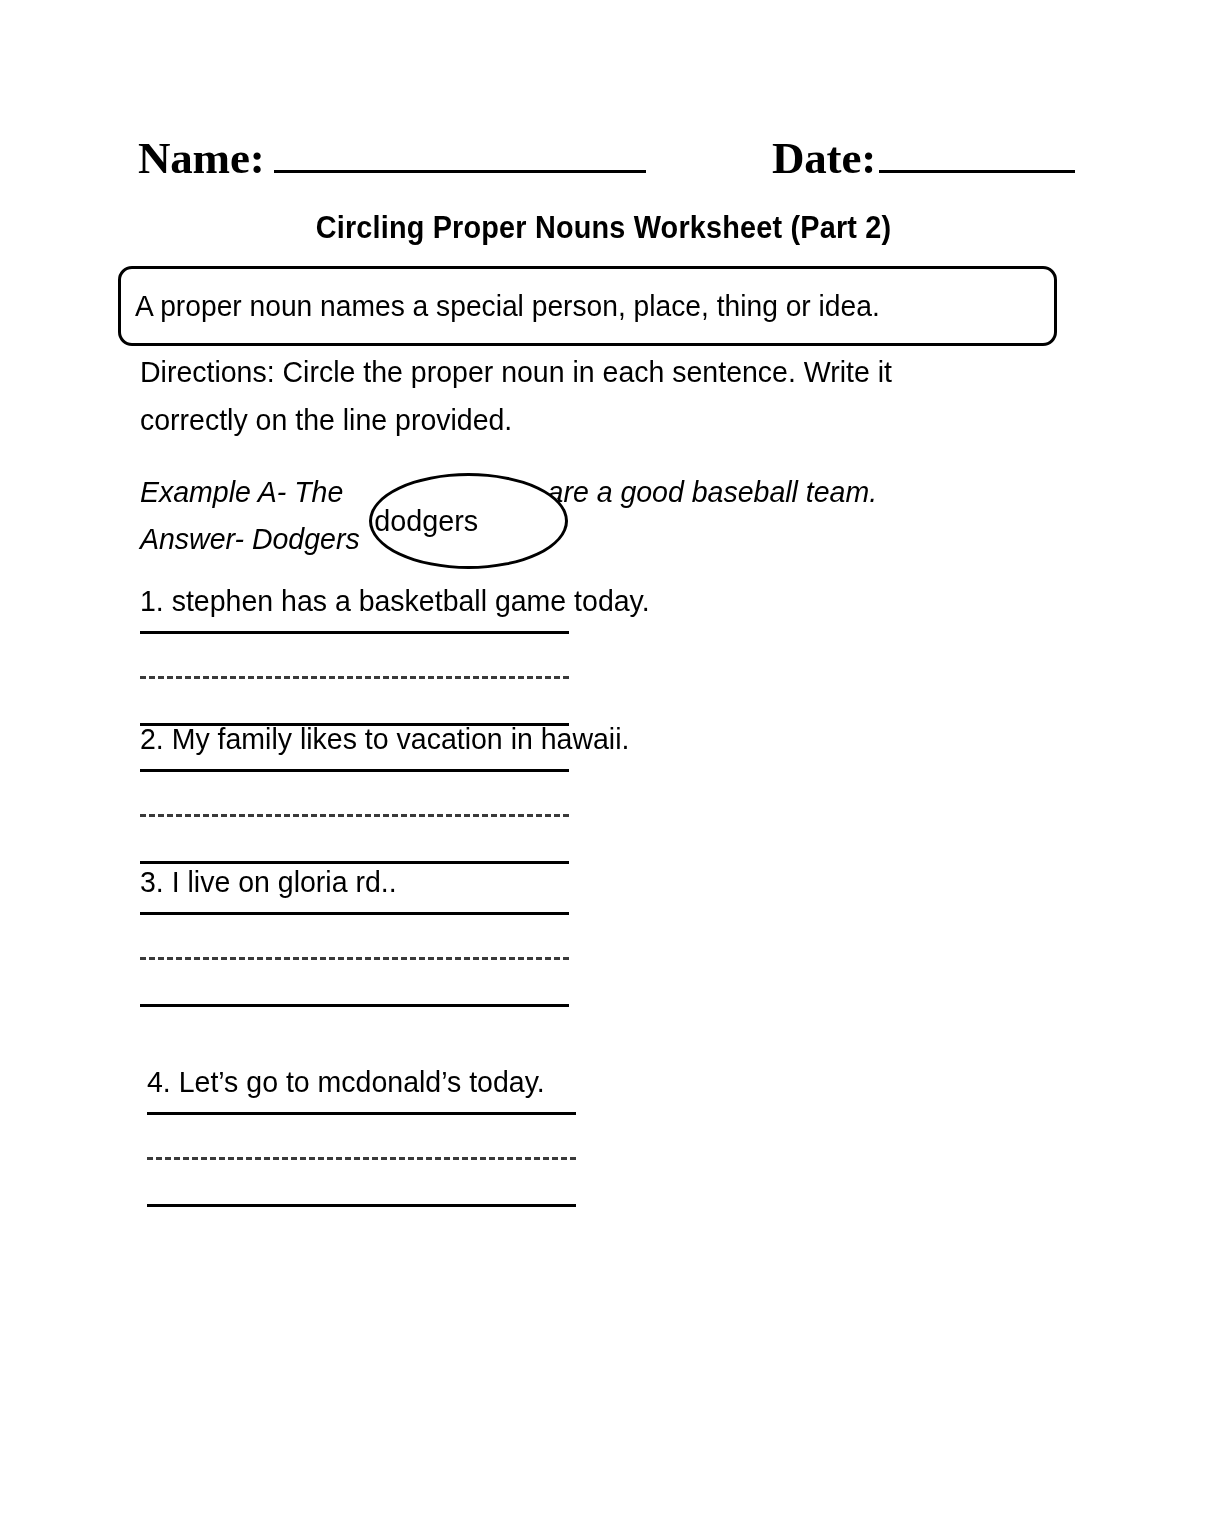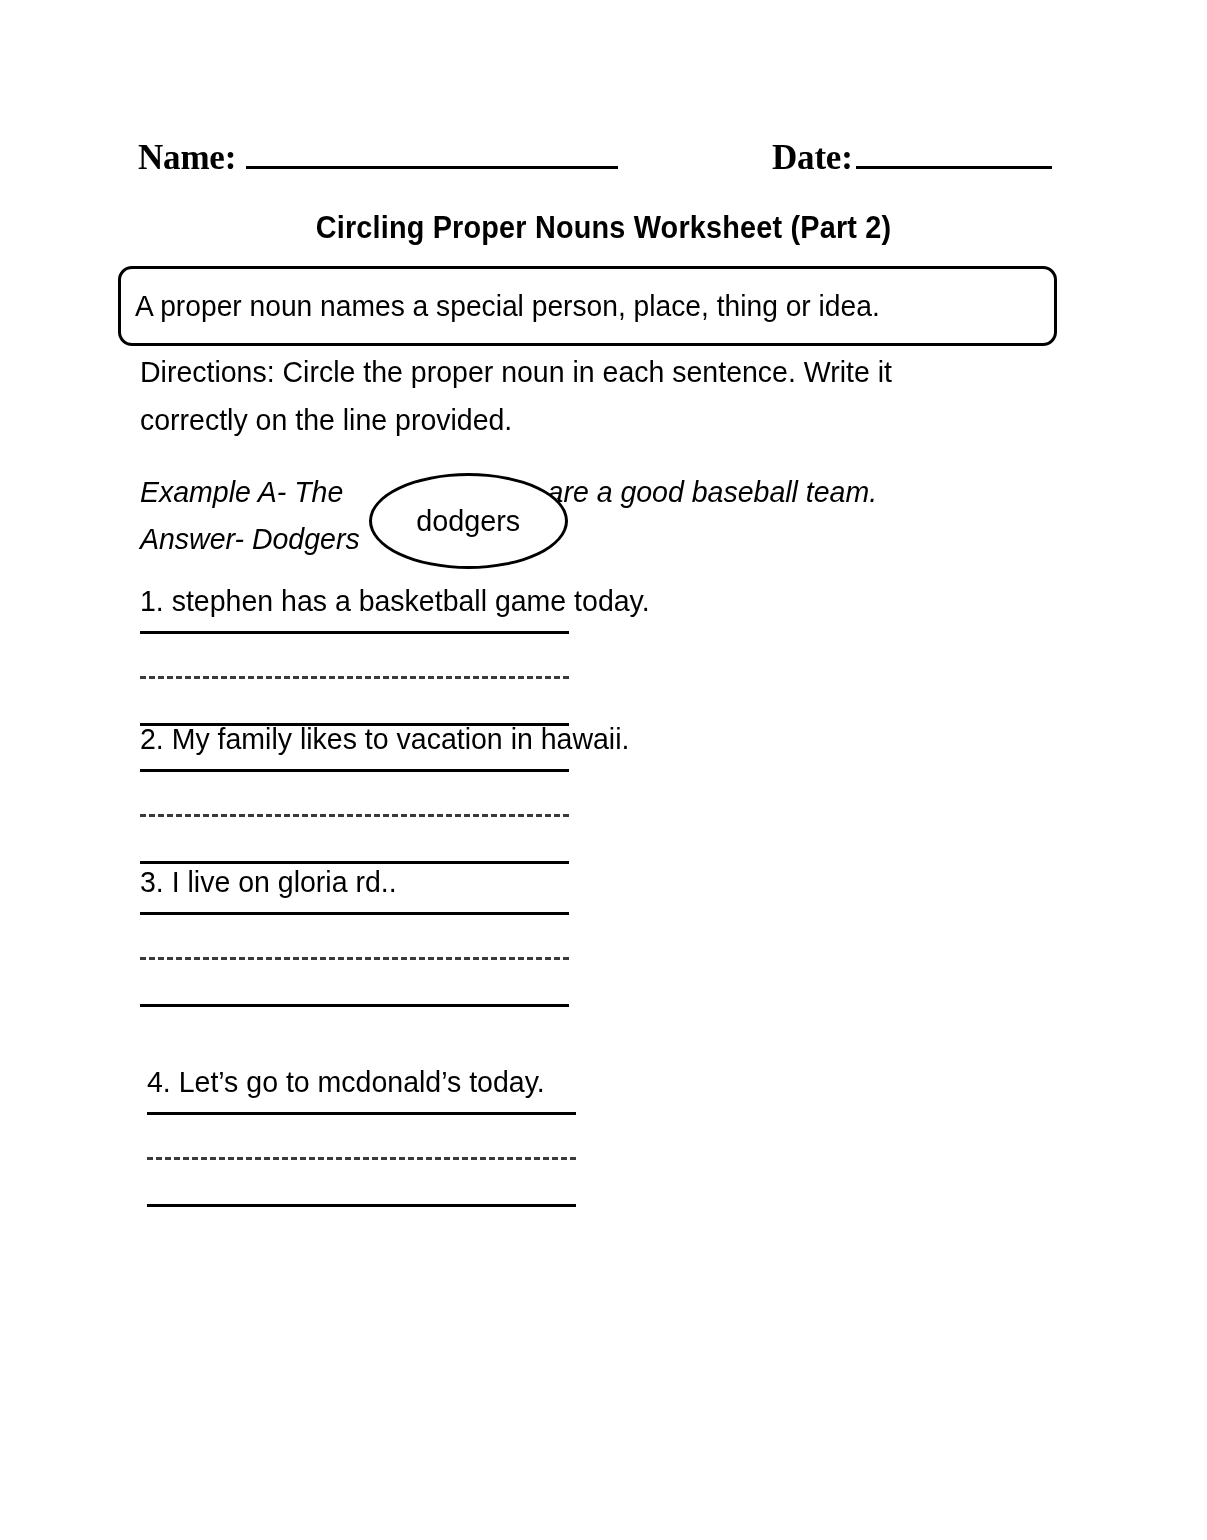--- a/index.html
+++ b/index.html
@@ -34,21 +34,21 @@
   }
   .field {
     position: absolute;
     display: flex;
     align-items: baseline;
     white-space: nowrap;
   }
   .field-label {
     font-family: "Liberation Serif", serif;
     font-weight: bold;
-    font-size: 35px;
+    font-size: 45px;
     line-height: 40px;
     letter-spacing: -0.2px;
   }
   .field-rule {
     display: inline-block;
     border-bottom: 3px solid #000000;
     height: 28px;
   }
   .field-name  { left: 138px; top: 2px; }
   .field-name .field-rule  { width: 372px; margin-left: 10px; }
@@ -129,21 +129,20 @@
     position: absolute;
     left: 369px;
     top: 473px;
     width: 199px;
     height: 96px;
     border: 3px solid #000000;
     border-radius: 50%;
     background: #ffffff;
     display: flex;
     align-items: center;
-    justify-content: center;
     box-sizing: border-box;
   }
   .circle-answer-text {
     font-style: normal;
     font-size: 30px;
     line-height: 32px;
     transform: scaleX(0.96);
   }
 
   

